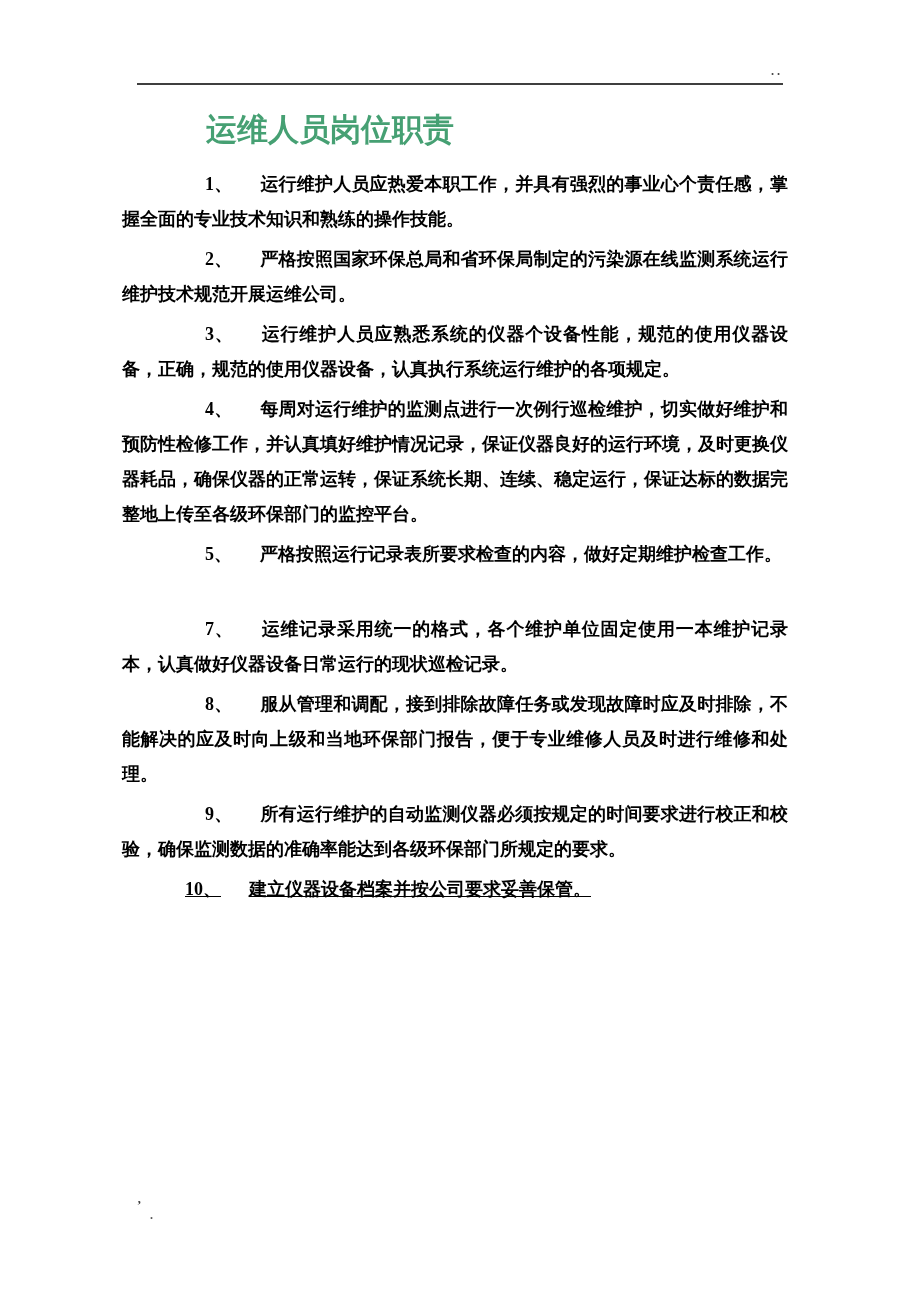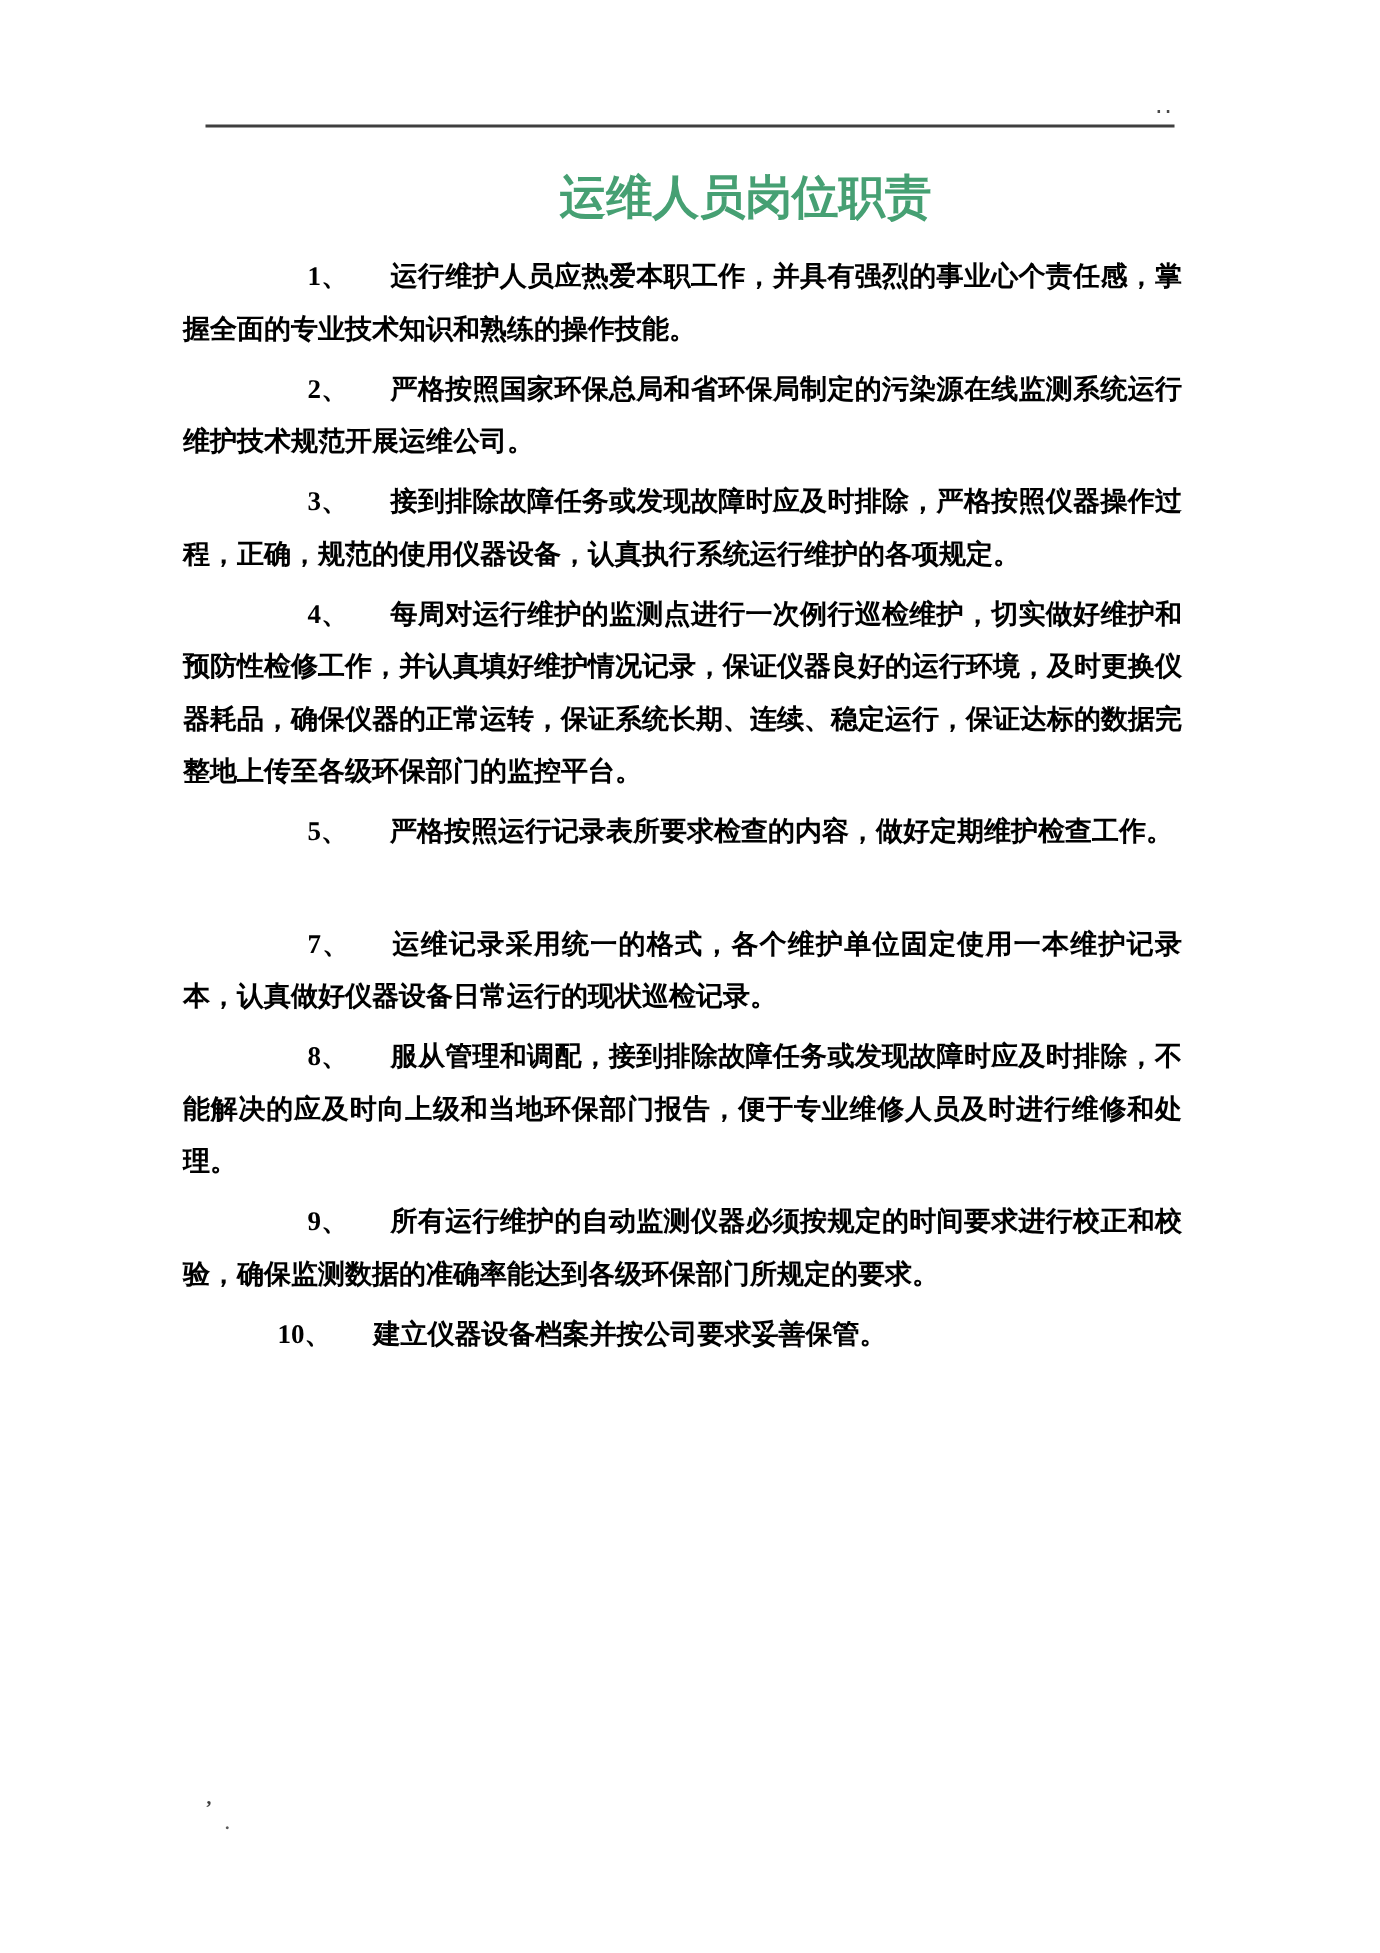--- a/index.html
+++ b/index.html
@@ -25,36 +25,36 @@
     letter-spacing: 1px;
   }
   .content {
     position: absolute;
     left: 122px; top: 108px;
     width: 666px;
   }
   .doc-title {
     margin: 0 0 11px 0;
     padding-left: 84px;
-    text-align: center;
     font-size: 31px;
     line-height: 48px;
     font-weight: bold;
+    font-family: Liberation Mono, monospace;
   }
   .item {
     margin: 0 0 5px 0;
     font-size: 18px;
     line-height: 35px;
     font-weight: bold;
     color: #000000;
     text-align: justify;
     text-indent: 83px;
   }
   .item.space-after { margin-bottom: 40px; }
-  .item:last-child { text-indent: 63px; }
+  .item:last-child { text-indent: 63px; text-decoration: underline; }
   .num { margin-right: 28px; }
   .footer-mark-a {
     position: absolute;
     left: 137px; top: 1198px;
     font-size: 13px; line-height: 13px;
     font-weight: bold;
     color: #3c3c3c;
   }
   .footer-mark-b {
     position: absolute;
@@ -70,21 +70,21 @@
 <div class="top-rule"></div>
 <div class="header-marks">..</div>
 
 <div class="content">
   <h1 class="doc-title" style="color: rgb(70, 160, 115);">运维人员岗位职责</h1>
   <div id="items">
   <p class="item"><span class="num">1、</span><span class="txt">运行维护人员应热爱本职工作，并具有强烈的事业心个责任感，掌握全面的专业技术知识和熟练的操作技能。</span></p>
 
   <p class="item"><span class="num">2、</span><span class="txt">严格按照国家环保总局和省环保局制定的污染源在线监测系统运行维护技术规范开展运维公司。</span></p>
 
-  <p class="item"><span class="num">3、</span><span class="txt">接到排除故障任务或发现故障时应及时排除，严格按照仪器操作过程，正确，规范的使用仪器设备，认真执行系统运行维护的各项规定。</span></p>
+  <p class="item"><span class="num">3、</span><span class="txt">运行维护人员应熟悉系统的仪器个设备性能，规范的使用仪器设备，正确，规范的使用仪器设备，认真执行系统运行维护的各项规定。</span></p>
 
   <p class="item"><span class="num">4、</span><span class="txt">每周对运行维护的监测点进行一次例行巡检维护，切实做好维护和预防性检修工作，并认真填好维护情况记录，保证仪器良好的运行环境，及时更换仪器耗品，确保仪器的正常运转，保证系统长期、连续、稳定运行，保证达标的数据完整地上传至各级环保部门的监控平台。</span></p>
 
   <p class="item space-after"><span class="num">5、</span><span class="txt">严格按照运行记录表所要求检查的内容，做好定期维护检查工作。</span></p>
 
 
   <p class="item"><span class="num">7、</span><span class="txt">运维记录采用统一的格式，各个维护单位固定使用一本维护记录本，认真做好仪器设备日常运行的现状巡检记录。</span></p>
 
   <p class="item"><span class="num">8、</span><span class="txt">服从管理和调配，接到排除故障任务或发现故障时应及时排除，不能解决的应及时向上级和当地环保部门报告，便于专业维修人员及时进行维修和处理。</span></p>
 

